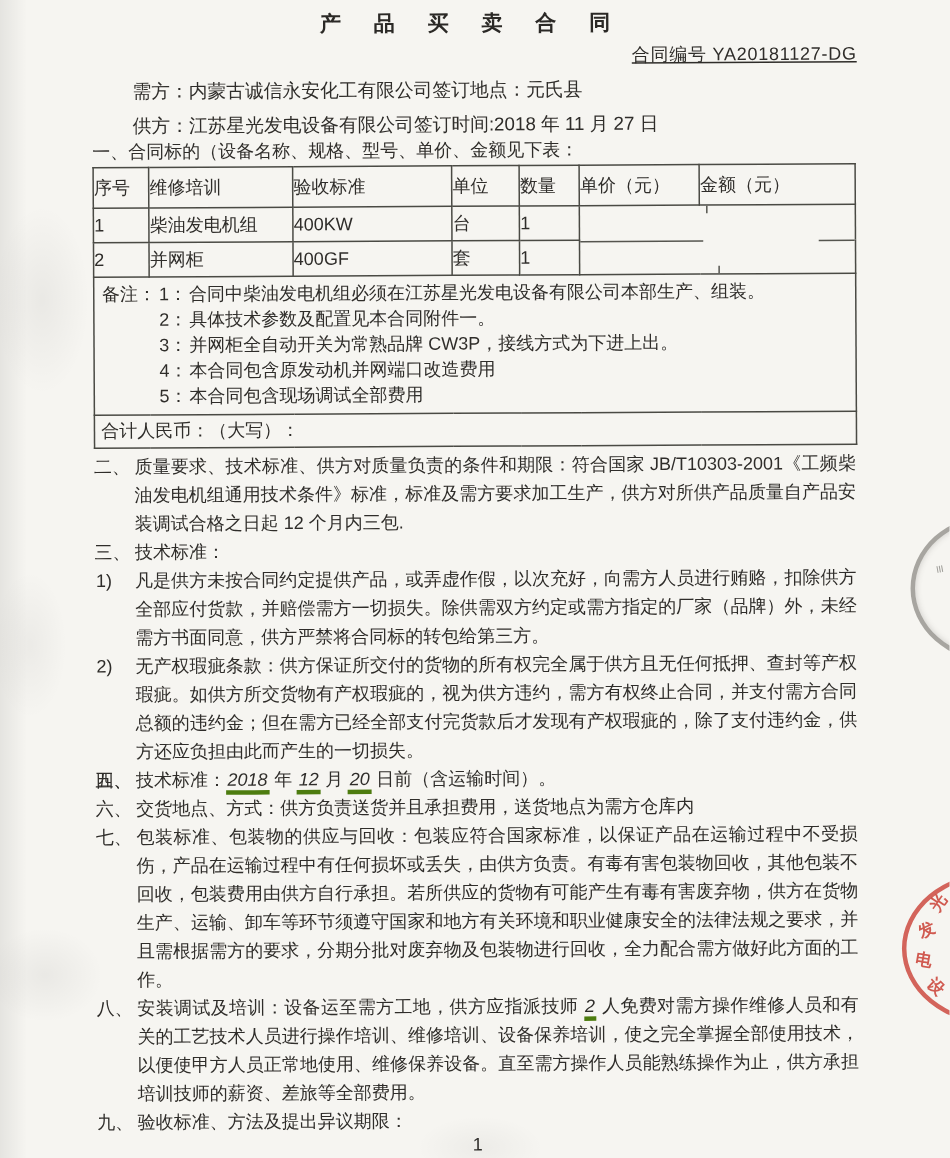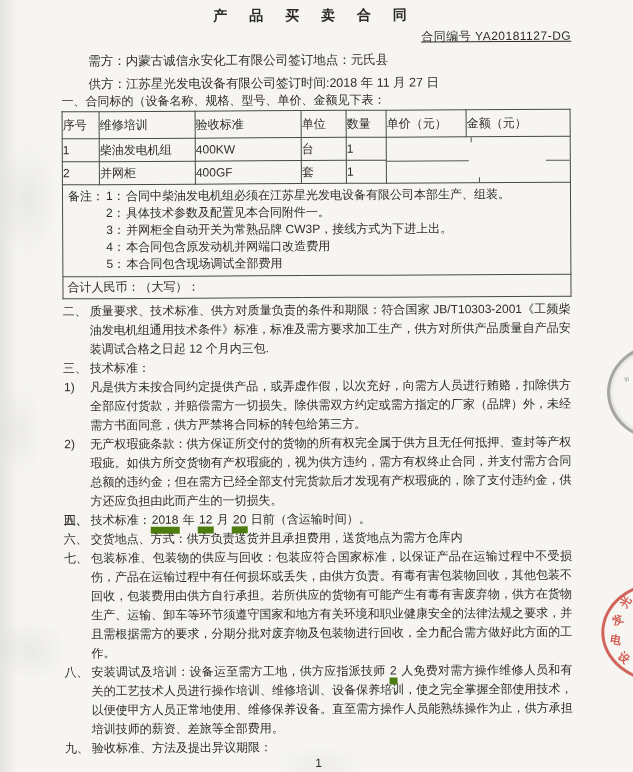--- a/index.html
+++ b/index.html
@@ -44,21 +44,21 @@
   td.price-merged{position:relative;}
   .pm-line-left{position:absolute;left:0;top:50%;width:45%;height:1px;background:#55554f;}
   .pm-line-right{position:absolute;right:0;top:52%;width:13%;height:1px;background:#55554f;}
   .pm-tick-top{position:absolute;left:46%;top:0;width:1px;height:5px;background:#55554f;}
   .pm-tick-bottom{position:absolute;left:50%;bottom:0;width:1px;height:5px;background:#55554f;}
 
   .sections{margin-top:3px;font-size:12px;line-height:19px;text-align:justify;}
   .sec{position:relative;padding-left:27px;}
   .sec > .lbl{position:absolute;left:0;top:0;}
   .sec.item > .lbl{left:1px;}
-  .uval{border-bottom:7px solid #4d7c0f;padding:0 1px;}
+  .uval{border-bottom:3px solid #4d7c0f;padding:0 1px;font-style:italic;}
   .page-number{position:absolute;bottom:2px;left:0;width:100%;text-align:center;font-size:12px;}
 
   .stamp{position:absolute;border-radius:50%;pointer-events:none;}
   .stamp-gray{
     left:607px;top:345px;width:104px;height:92px;
     border:3px solid rgba(70,68,62,0.45);
     box-shadow:inset 0 0 4px rgba(70,68,62,0.25);
   }
   .stamp-gray .g1{position:absolute;left:14px;top:28px;font-size:9px;color:rgba(70,68,62,0.5);transform:rotate(80deg);}
   .stamp-red{

